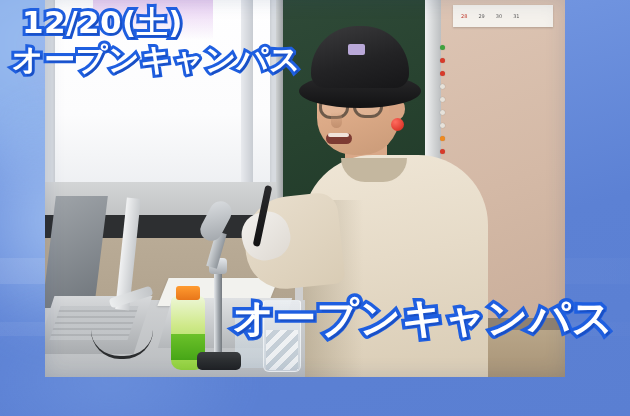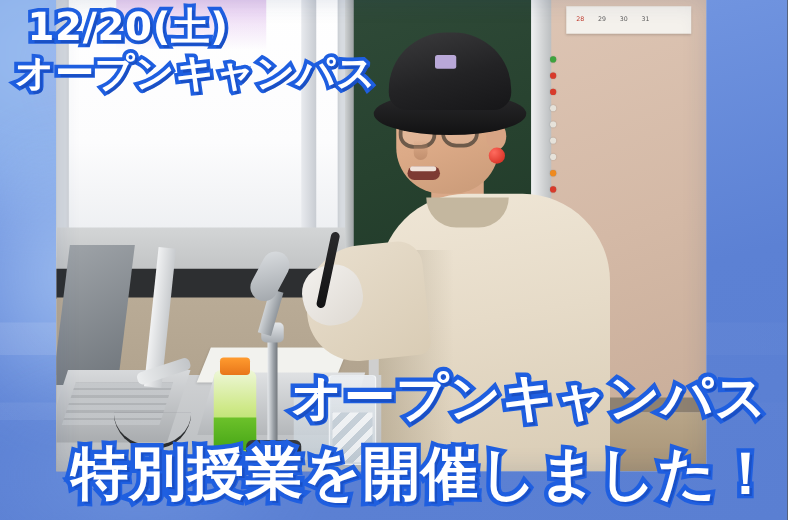--- a/index.html
+++ b/index.html
@@ -501,15 +501,14 @@
     <div class="ph mic-neck"></div>
     <div class="ph mic-head"></div>
     <div class="ph mic-base"></div>
 
     <div class="photo-shade"></div>
   </div>
 
   <div class="tx tx-top1">12/20(土)</div>
   <div class="tx tx-top2">オープンキャンパス</div>
   <div class="tx tx-bot1">オープンキャンパス</div>
-  <div class="tx tx-bot2">特別授業を開催しました！</div>
 
 </div>
 
 </body></html>

